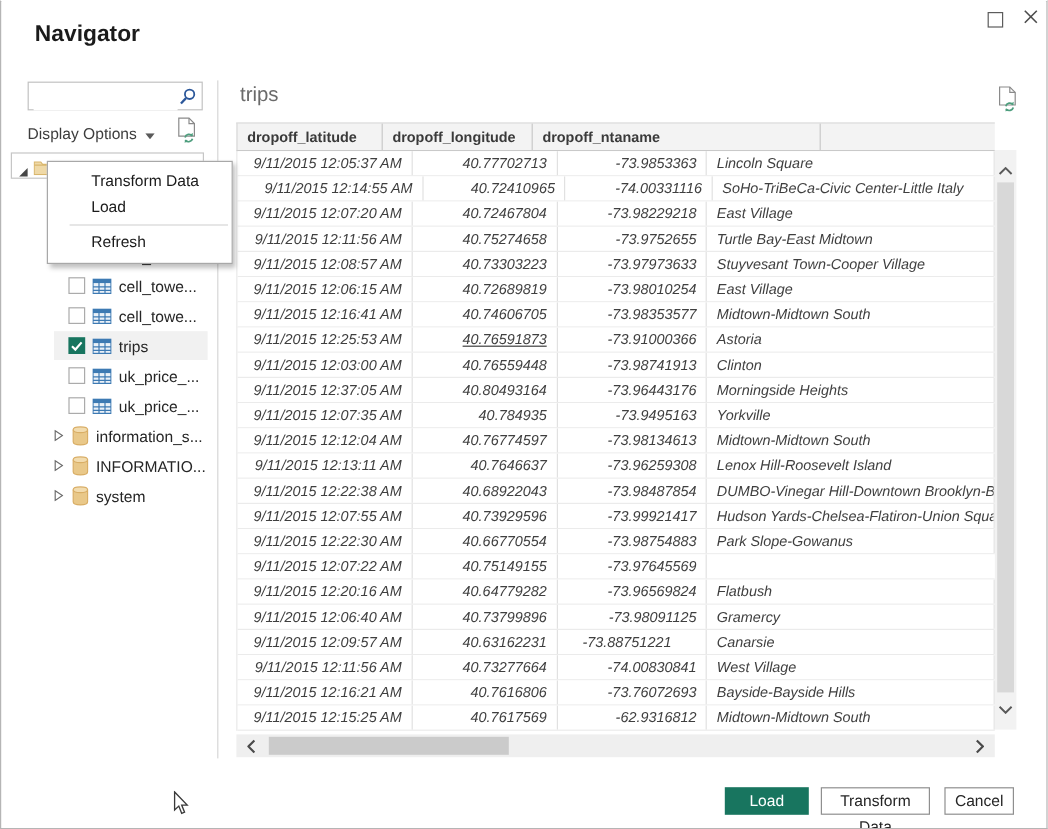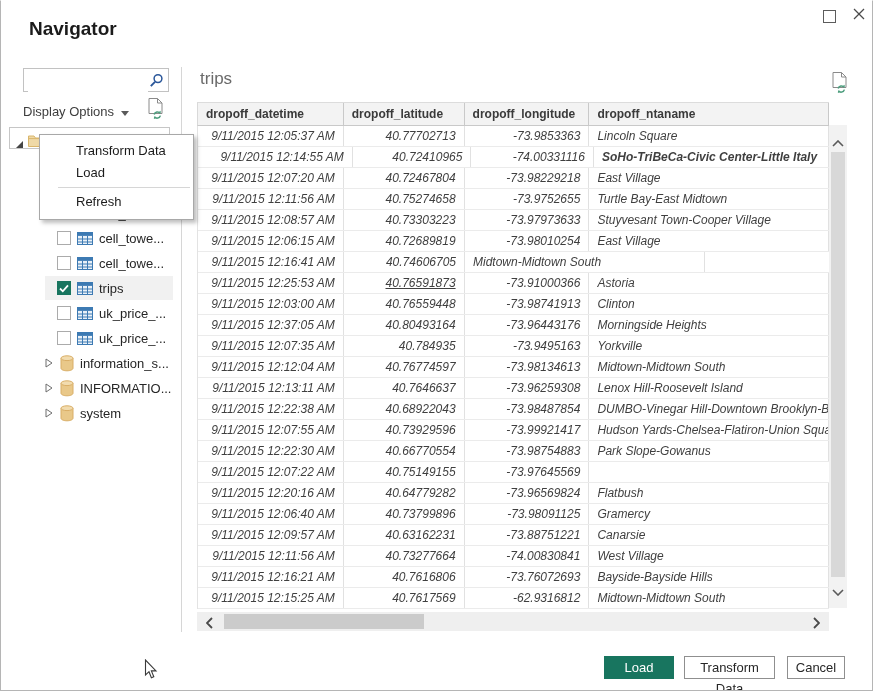--- a/index.html
+++ b/index.html
@@ -269,37 +269,36 @@
     <path d="M10.5 1.5 v4.5 H15" fill="none" stroke="#8a8a8a" stroke-width="1"></path>
     <path d="M7.2 17.5 a3.4 3.4 0 0 1 6 -1.2" fill="none" stroke="#4e9e7e" stroke-width="1.5"></path>
     <path d="M13.8 13.8 l-0.4 2.7 -2.5 -0.9 z" fill="#4e9e7e"></path>
     <path d="M13.4 18.6 a3.4 3.4 0 0 1 -6 1.2" fill="none" stroke="#4e9e7e" stroke-width="1.5"></path>
     <path d="M6.8 22.2 l0.4 -2.7 2.5 0.9 z" fill="#4e9e7e"></path>
   </svg>
 </span>
 
 <div id="preview-table">
   <div id="preview-table-header">
-      <div class="th" style="width: 146px;">dropoff_datetime</div>
       <div class="th" style="width: 121px;">dropoff_latitude</div>
       <div class="th" style="width: 125px;">dropoff_longitude</div>
       <div class="th" style="width: 240px;">dropoff_ntaname</div>
     </div>
   <div id="preview-table-body">
       <div class="tr">
         <div class="td td-right" style="width: 146px;">9/11/2015 12:05:37 AM</div>
         <div class="td td-right" style="width: 121px;">40.77702713</div>
         <div class="td td-right" style="width: 125px;">-73.9853363</div>
         <div class="td td-left" style="width: 240px;">Lincoln Square</div>
       </div>
       <div class="tr">
         <div class="td td-right" style="width: 158px;">9/11/2015 12:14:55 AM</div>
         <div class="td td-right" style="width: 121px;">40.72410965</div>
         <div class="td td-right" style="width: 125px;">-74.00331116</div>
-        <div class="td td-left" style="width: 240px; font-weight: bold;">SoHo-TriBeCa-Civic Center-Little Italy</div>
+        <div class="td td-left" style="width: 240px;">SoHo-TriBeCa-Civic Center-Little Italy</div>
       </div>
       <div class="tr">
         <div class="td td-right" style="width: 146px;">9/11/2015 12:07:20 AM</div>
         <div class="td td-right" style="width: 121px;">40.72467804</div>
         <div class="td td-right" style="width: 125px;">-73.98229218</div>
         <div class="td td-left" style="width: 240px;">East Village</div>
       </div>
       <div class="tr">
         <div class="td td-right" style="width: 146px;">9/11/2015 12:11:56 AM</div>
         <div class="td td-right" style="width: 121px;">40.75274658</div>
@@ -314,20 +313,21 @@
       </div>
       <div class="tr">
         <div class="td td-right" style="width: 146px;">9/11/2015 12:06:15 AM</div>
         <div class="td td-right" style="width: 121px;">40.72689819</div>
         <div class="td td-right" style="width: 125px;">-73.98010254</div>
         <div class="td td-left" style="width: 240px;">East Village</div>
       </div>
       <div class="tr">
         <div class="td td-right" style="width: 146px;">9/11/2015 12:16:41 AM</div>
         <div class="td td-right" style="width: 121px;">40.74606705</div>
+        <div class="td td-right" style="width: 125px;">-73.98353577</div>
         <div class="td td-left" style="width: 240px;">Midtown-Midtown South</div>
       </div>
       <div class="tr">
         <div class="td td-right" style="width: 146px;">9/11/2015 12:25:53 AM</div>
         <div class="td td-right" style="width: 121px; text-decoration: underline;">40.76591873</div>
         <div class="td td-right" style="width: 125px;">-73.91000366</div>
         <div class="td td-left" style="width: 240px;">Astoria</div>
       </div>
       <div class="tr">
         <div class="td td-right" style="width: 146px;">9/11/2015 12:03:00 AM</div>
@@ -391,21 +391,21 @@
       </div>
       <div class="tr">
         <div class="td td-right" style="width: 146px;">9/11/2015 12:06:40 AM</div>
         <div class="td td-right" style="width: 121px;">40.73799896</div>
         <div class="td td-right" style="width: 125px;">-73.98091125</div>
         <div class="td td-left" style="width: 240px;">Gramercy</div>
       </div>
       <div class="tr">
         <div class="td td-right" style="width: 146px;">9/11/2015 12:09:57 AM</div>
         <div class="td td-right" style="width: 121px;">40.63162231</div>
-        <div class="td td-right" style="width: 125px;">-73.88751221</div>
+        <div class="td td-right" style="width: 125px; text-align: center;">-73.88751221</div>
         <div class="td td-left" style="width: 240px;">Canarsie</div>
       </div>
       <div class="tr">
         <div class="td td-right" style="width: 146px;">9/11/2015 12:11:56 AM</div>
         <div class="td td-right" style="width: 121px;">40.73277664</div>
         <div class="td td-right" style="width: 125px;">-74.00830841</div>
         <div class="td td-left" style="width: 240px;">West Village</div>
       </div>
       <div class="tr">
         <div class="td td-right" style="width: 146px;">9/11/2015 12:16:21 AM</div>

